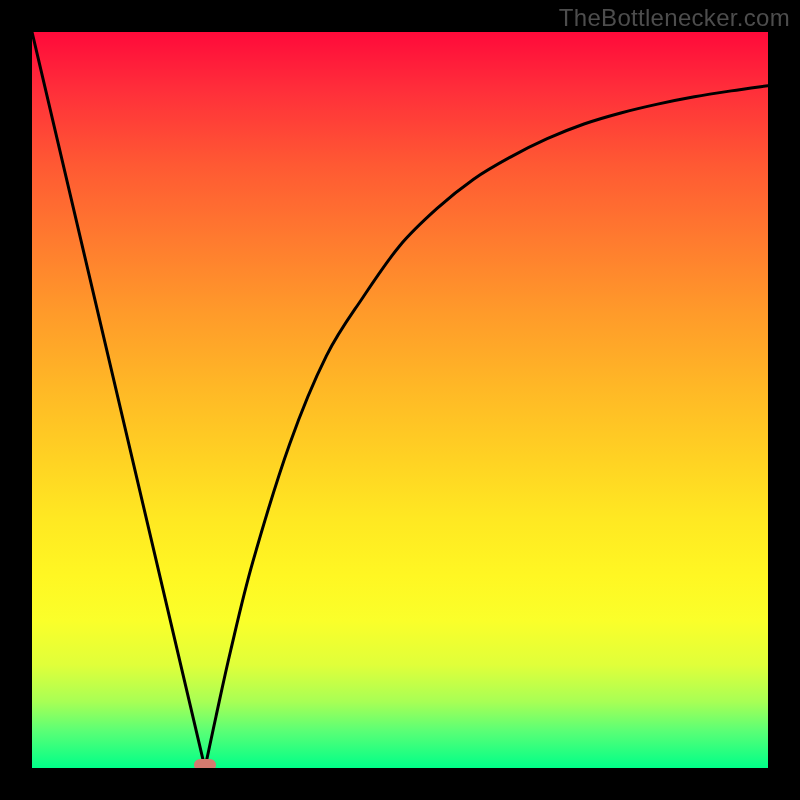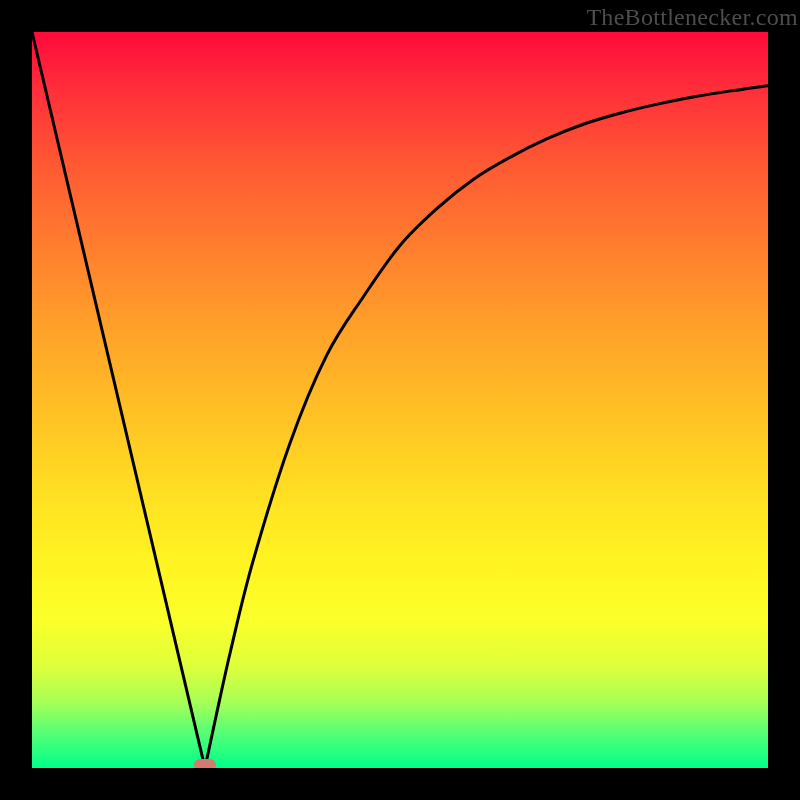--- a/index.html
+++ b/index.html
@@ -47,27 +47,26 @@
       #faff2a 80%,
       #e0ff3a 86%,
       #a8ff55 91%,
       #5aff76 95%,
       #00ff88 100%
     );
   }
   .watermark {
     position: absolute;
     top: 4px;
-    right: 2px;
+    right: 10px;
     color: #4d4d4d;
     font-size: 24px;
     font-weight: 400;
     letter-spacing: 0.3px;
     z-index: 5;
-    font-family: Liberation Serif, serif;
   }
   svg.curve {
     position: absolute;
     left: 0;
     top: 0;
     width: 100%;
     height: 100%;
   }
   .minimum-marker {
     position: absolute;

